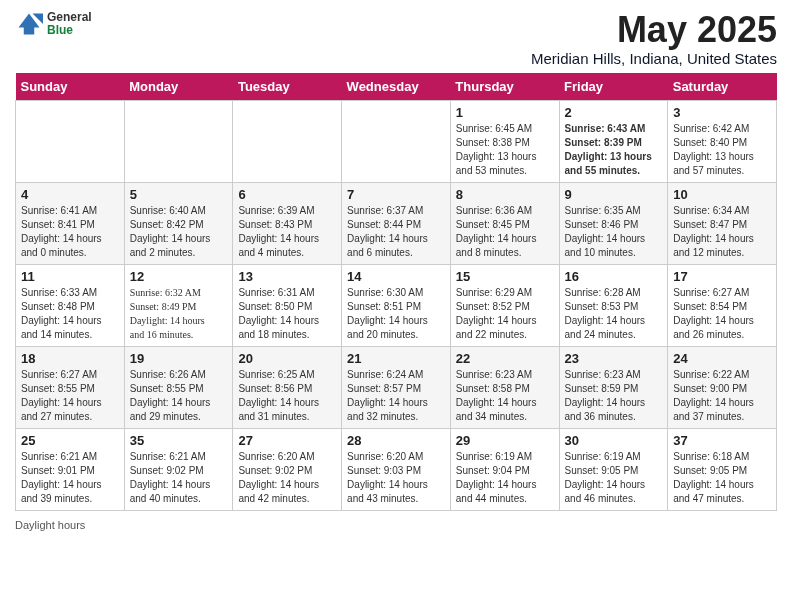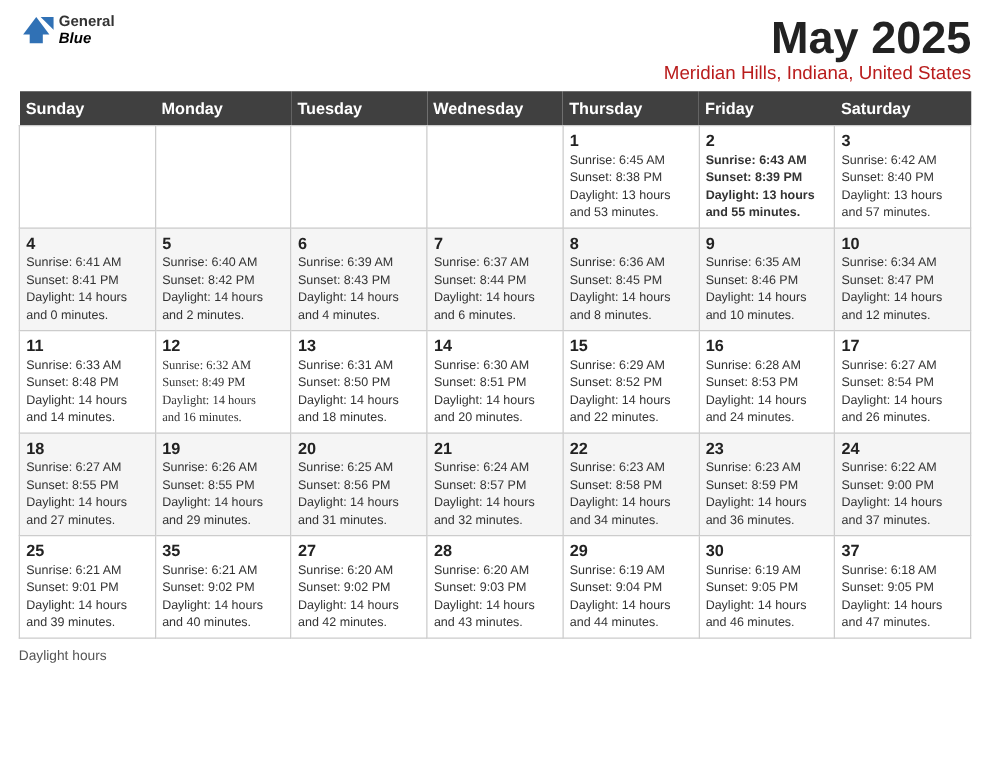--- a/index.html
+++ b/index.html
@@ -20,45 +20,45 @@
       display: flex;
       align-items: center;
       gap: 4px;
     }
     .logo-text {
       font-size: 12px;
       font-weight: bold;
       line-height: 1.1;
     }
     .logo-general { color: #333; }
-    .logo-blue { color: #000000; font-style: italic; }
+    .logo-blue { color: #15803d; }
     .logo-icon {
       width: 28px;
       height: 28px;
     }
     .title-block {
       text-align: right;
     }
     .month-title {
       font-size: 36px;
       font-weight: bold;
       color: #222;
       line-height: 1.1;
     }
     .subtitle {
       font-size: 15px;
-      color: #b91c1c;
+      color: #0f172a;
     }
     table {
       width: 100%;
       border-collapse: collapse;
       font-size: 11px;
     }
     th {
-      background-color: #404040;
+      background-color: #be185d;
       color: #fff;
       text-align: left;
       padding: 6px 5px;
       font-size: 13px;
       font-weight: bold;
     }
     td {
       border: 1px solid #ccc;
       vertical-align: top;
       padding: 4px 5px;

